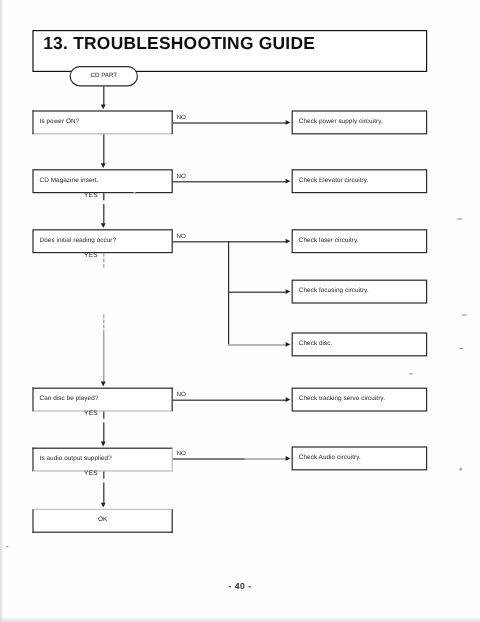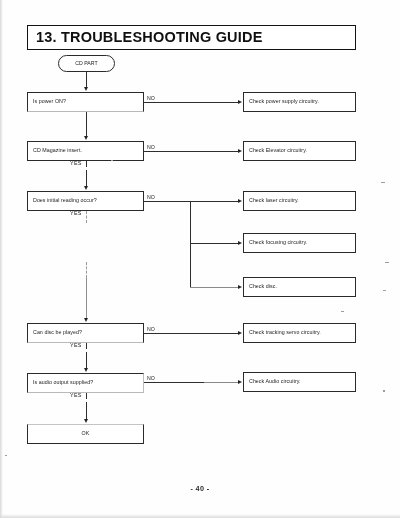--- a/index.html
+++ b/index.html
@@ -24,21 +24,21 @@
     width: 400px; height: 518px;
     background: #fefefe;
   }
 
   
   #title-bar {
     position: absolute;
     left: 27px;
     top: 25px;
     width: 329px;
-    height: 25px;
+    height: 35px;
     border: 1.5px solid #121212;
     box-sizing: border-box;
     background: #ffffff;
   }
   #title-text {
     position: absolute;
     left: 8px;
     top: 3px;
     font-size: 14.5px;
     font-weight: bold;

